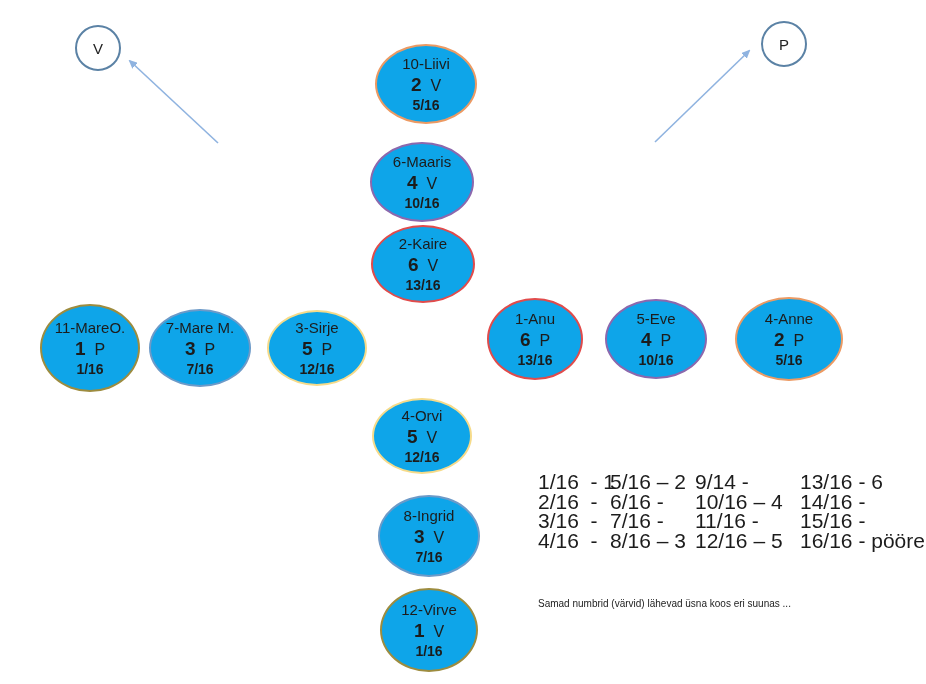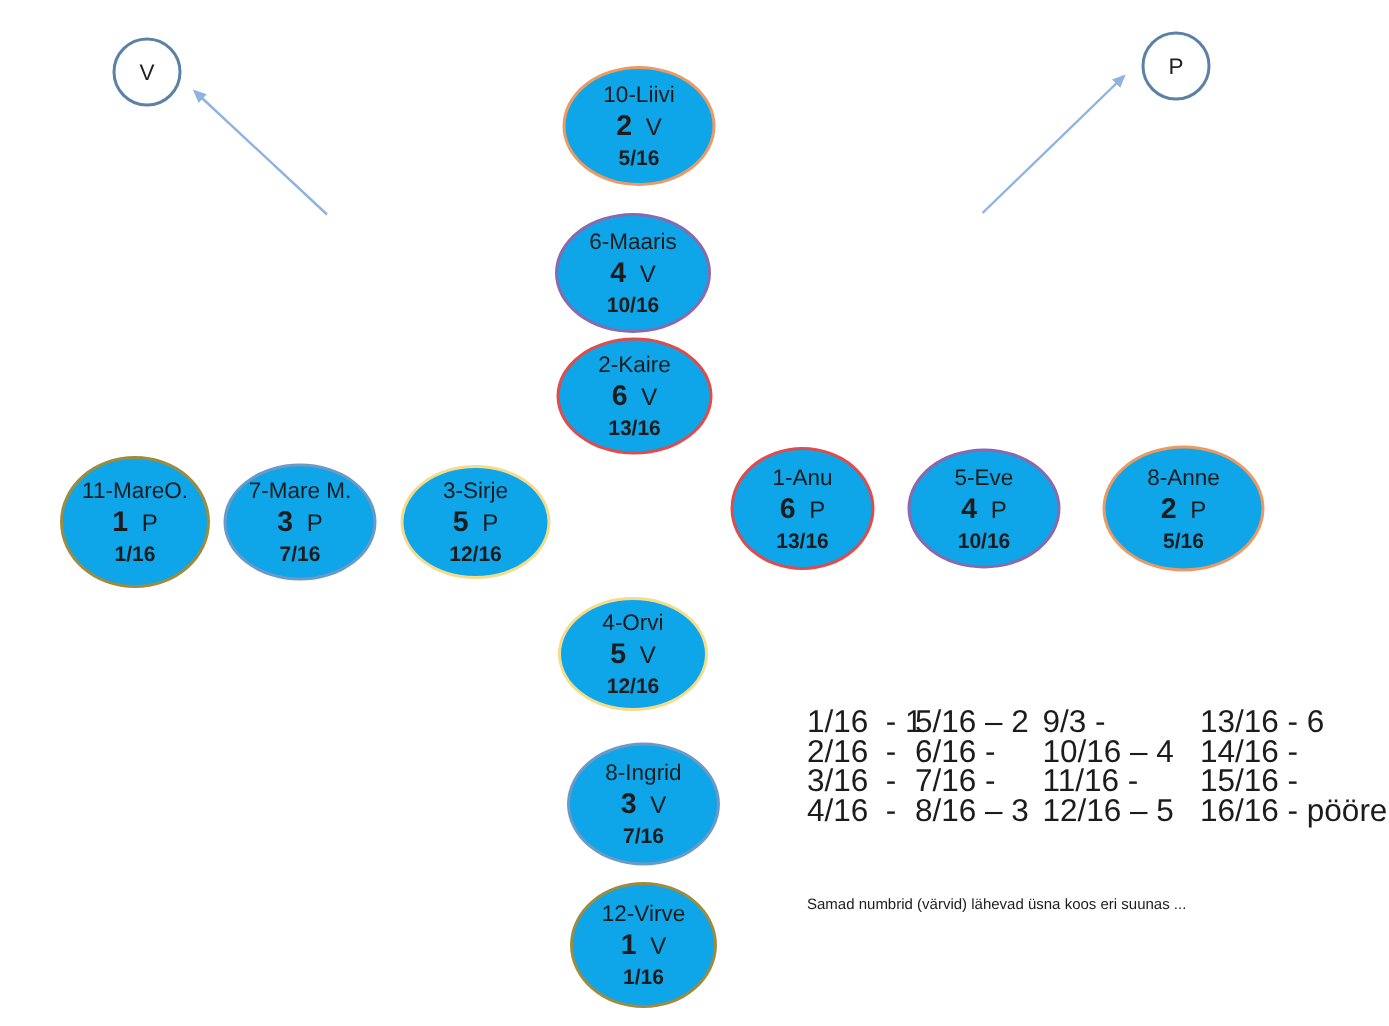--- a/index.html
+++ b/index.html
@@ -116,21 +116,21 @@
         <div class="name">1-Anu</div>
         <div class="mid"><b>6</b><span>P</span></div>
         <div class="frac">13/16</div>
       </div>
       <div class="node" style="left: 605px; top: 299px; width: 102px; height: 80px; border: 2px solid rgb(140, 104, 173);">
         <div class="name">5-Eve</div>
         <div class="mid"><b>4</b><span>P</span></div>
         <div class="frac">10/16</div>
       </div>
       <div class="node" style="left: 735px; top: 297px; width: 108px; height: 84px; border: 2px solid rgb(236, 154, 99);">
-        <div class="name">8-Anne</div>
+        <div class="name">4-Anne</div>
         <div class="mid"><b>2</b><span>P</span></div>
         <div class="frac">5/16</div>
       </div>
       <div class="node" style="left: 372px; top: 398px; width: 100px; height: 76px; border: 2px solid rgb(246, 219, 138);">
         <div class="name">4-Orvi</div>
         <div class="mid"><b>5</b><span>V</span></div>
         <div class="frac">12/16</div>
       </div>
       <div class="node" style="left: 378px; top: 495px; width: 102px; height: 82px; border: 2px solid rgb(108, 154, 200); text-align: right;">
         <div class="name">8-Ingrid</div>
@@ -138,18 +138,18 @@
         <div class="frac">7/16</div>
       </div>
       <div class="node" style="left: 380px; top: 588px; width: 98px; height: 84px; border: 2px solid rgb(157, 140, 63);">
         <div class="name">12-Virve</div>
         <div class="mid"><b>1</b><span>V</span></div>
         <div class="frac">1/16</div>
       </div>
     </div>
 
   <div class="exit-block">
-    <div class="exit-grid" id="exit-grid"><span>1/16  - 1</span><span>5/16 – 2</span><span>9/3 -</span><span>13/16 - 6</span><span>2/16  -</span><span>6/16 -</span><span>10/16 – 4</span><span>14/16 -</span><span>3/16  -</span><span>7/16 -</span><span>11/16 -</span><span>15/16 -</span><span>4/16  -</span><span>8/16 – 3</span><span>12/16 – 5</span><span>16/16 - pööre</span></div>
+    <div class="exit-grid" id="exit-grid"><span>1/16  - 1</span><span>5/16 – 2</span><span>9/14 -</span><span>13/16 - 6</span><span>2/16  -</span><span>6/16 -</span><span>10/16 – 4</span><span>14/16 -</span><span>3/16  -</span><span>7/16 -</span><span>11/16 -</span><span>15/16 -</span><span>4/16  -</span><span>8/16 – 3</span><span>12/16 – 5</span><span>16/16 - pööre</span></div>
   </div>
 
   <div class="note">Samad numbrid (värvid) lähevad üsna koos eri suunas ...</div>
 
 </div>
 
 </body></html>

